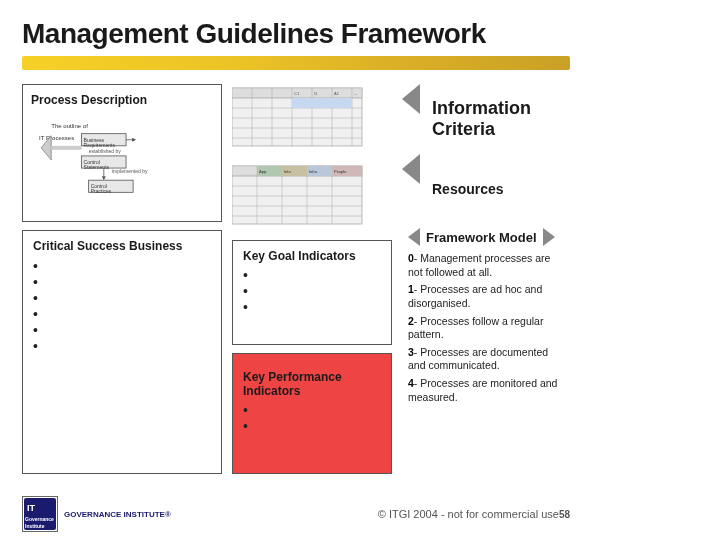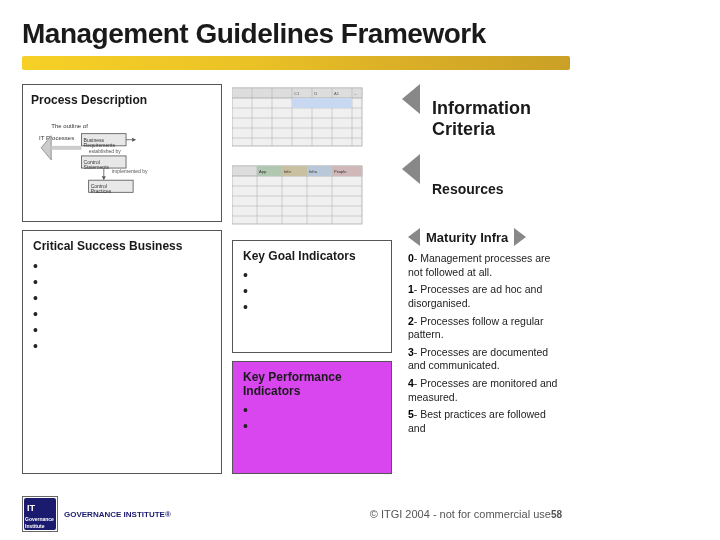--- a/index.html
+++ b/index.html
@@ -161,22 +161,22 @@
       content: '•';
       position: absolute;
       left: 0;
       font-size: 14px;
       line-height: 1;
       color: #222;
     }
 
     .kpi-box {
       border: 1.5px solid #555;
-      padding: 8px 10px;
-      background: #d946ef;
+      padding: 16px 10px;
+      background: #ef4444;
       flex: 1;
     }
 
     .kpi-title {
       font-size: 12px;
       font-weight: bold;
       color: #1a1a1a;
       margin-bottom: 5px;
     }
 
@@ -290,21 +290,21 @@
       border-right: 18px solid #888;
       margin-right: 4px;
       flex-shrink: 0;
     }
 
     
     .footer {
       position: absolute;
       bottom: 8px;
       left: 0;
-      right: 8px;
+      right: 0;
       display: flex;
       align-items: center;
       justify-content: space-between;
       padding: 0 22px;
     }
 
     .footer-logo {
       display: flex;
       align-items: center;
       gap: 6px;
@@ -506,30 +506,29 @@
       <div class="resource-row">
         <div class="arrow-pointer-left"></div>
         <div class="resources-label">
           <span>Resources</span>
         </div>
       </div>
 
       <div class="maturity-box">
         <div class="maturity-header">
           <div class="arrow-left"></div>
-          <span class="maturity-title">Maturity Infra</span>
+          <span class="maturity-title">Framework Model</span>
           <div class="arrow-right"></div>
         </div>
         <ul class="maturity-items">
           <li><span class="maturity-num">0</span><span>- Management processes are not followed at all.</span></li>
           <li><span class="maturity-num">1</span><span>- Processes are ad hoc and disorganised.</span></li>
           <li><span class="maturity-num">2</span><span>- Processes follow a regular pattern.</span></li>
           <li><span class="maturity-num">3</span><span>- Processes are documented and communicated.</span></li>
           <li><span class="maturity-num">4</span><span>- Processes are monitored and measured.</span></li>
-          <li><span class="maturity-num">5</span><span>- Best practices are followed and</span></li>
         </ul>
       </div>
 
     </div>
 
   </div>
 
   <div class="footer">
     <div class="footer-logo">
       <div class="footer-logo-box">

